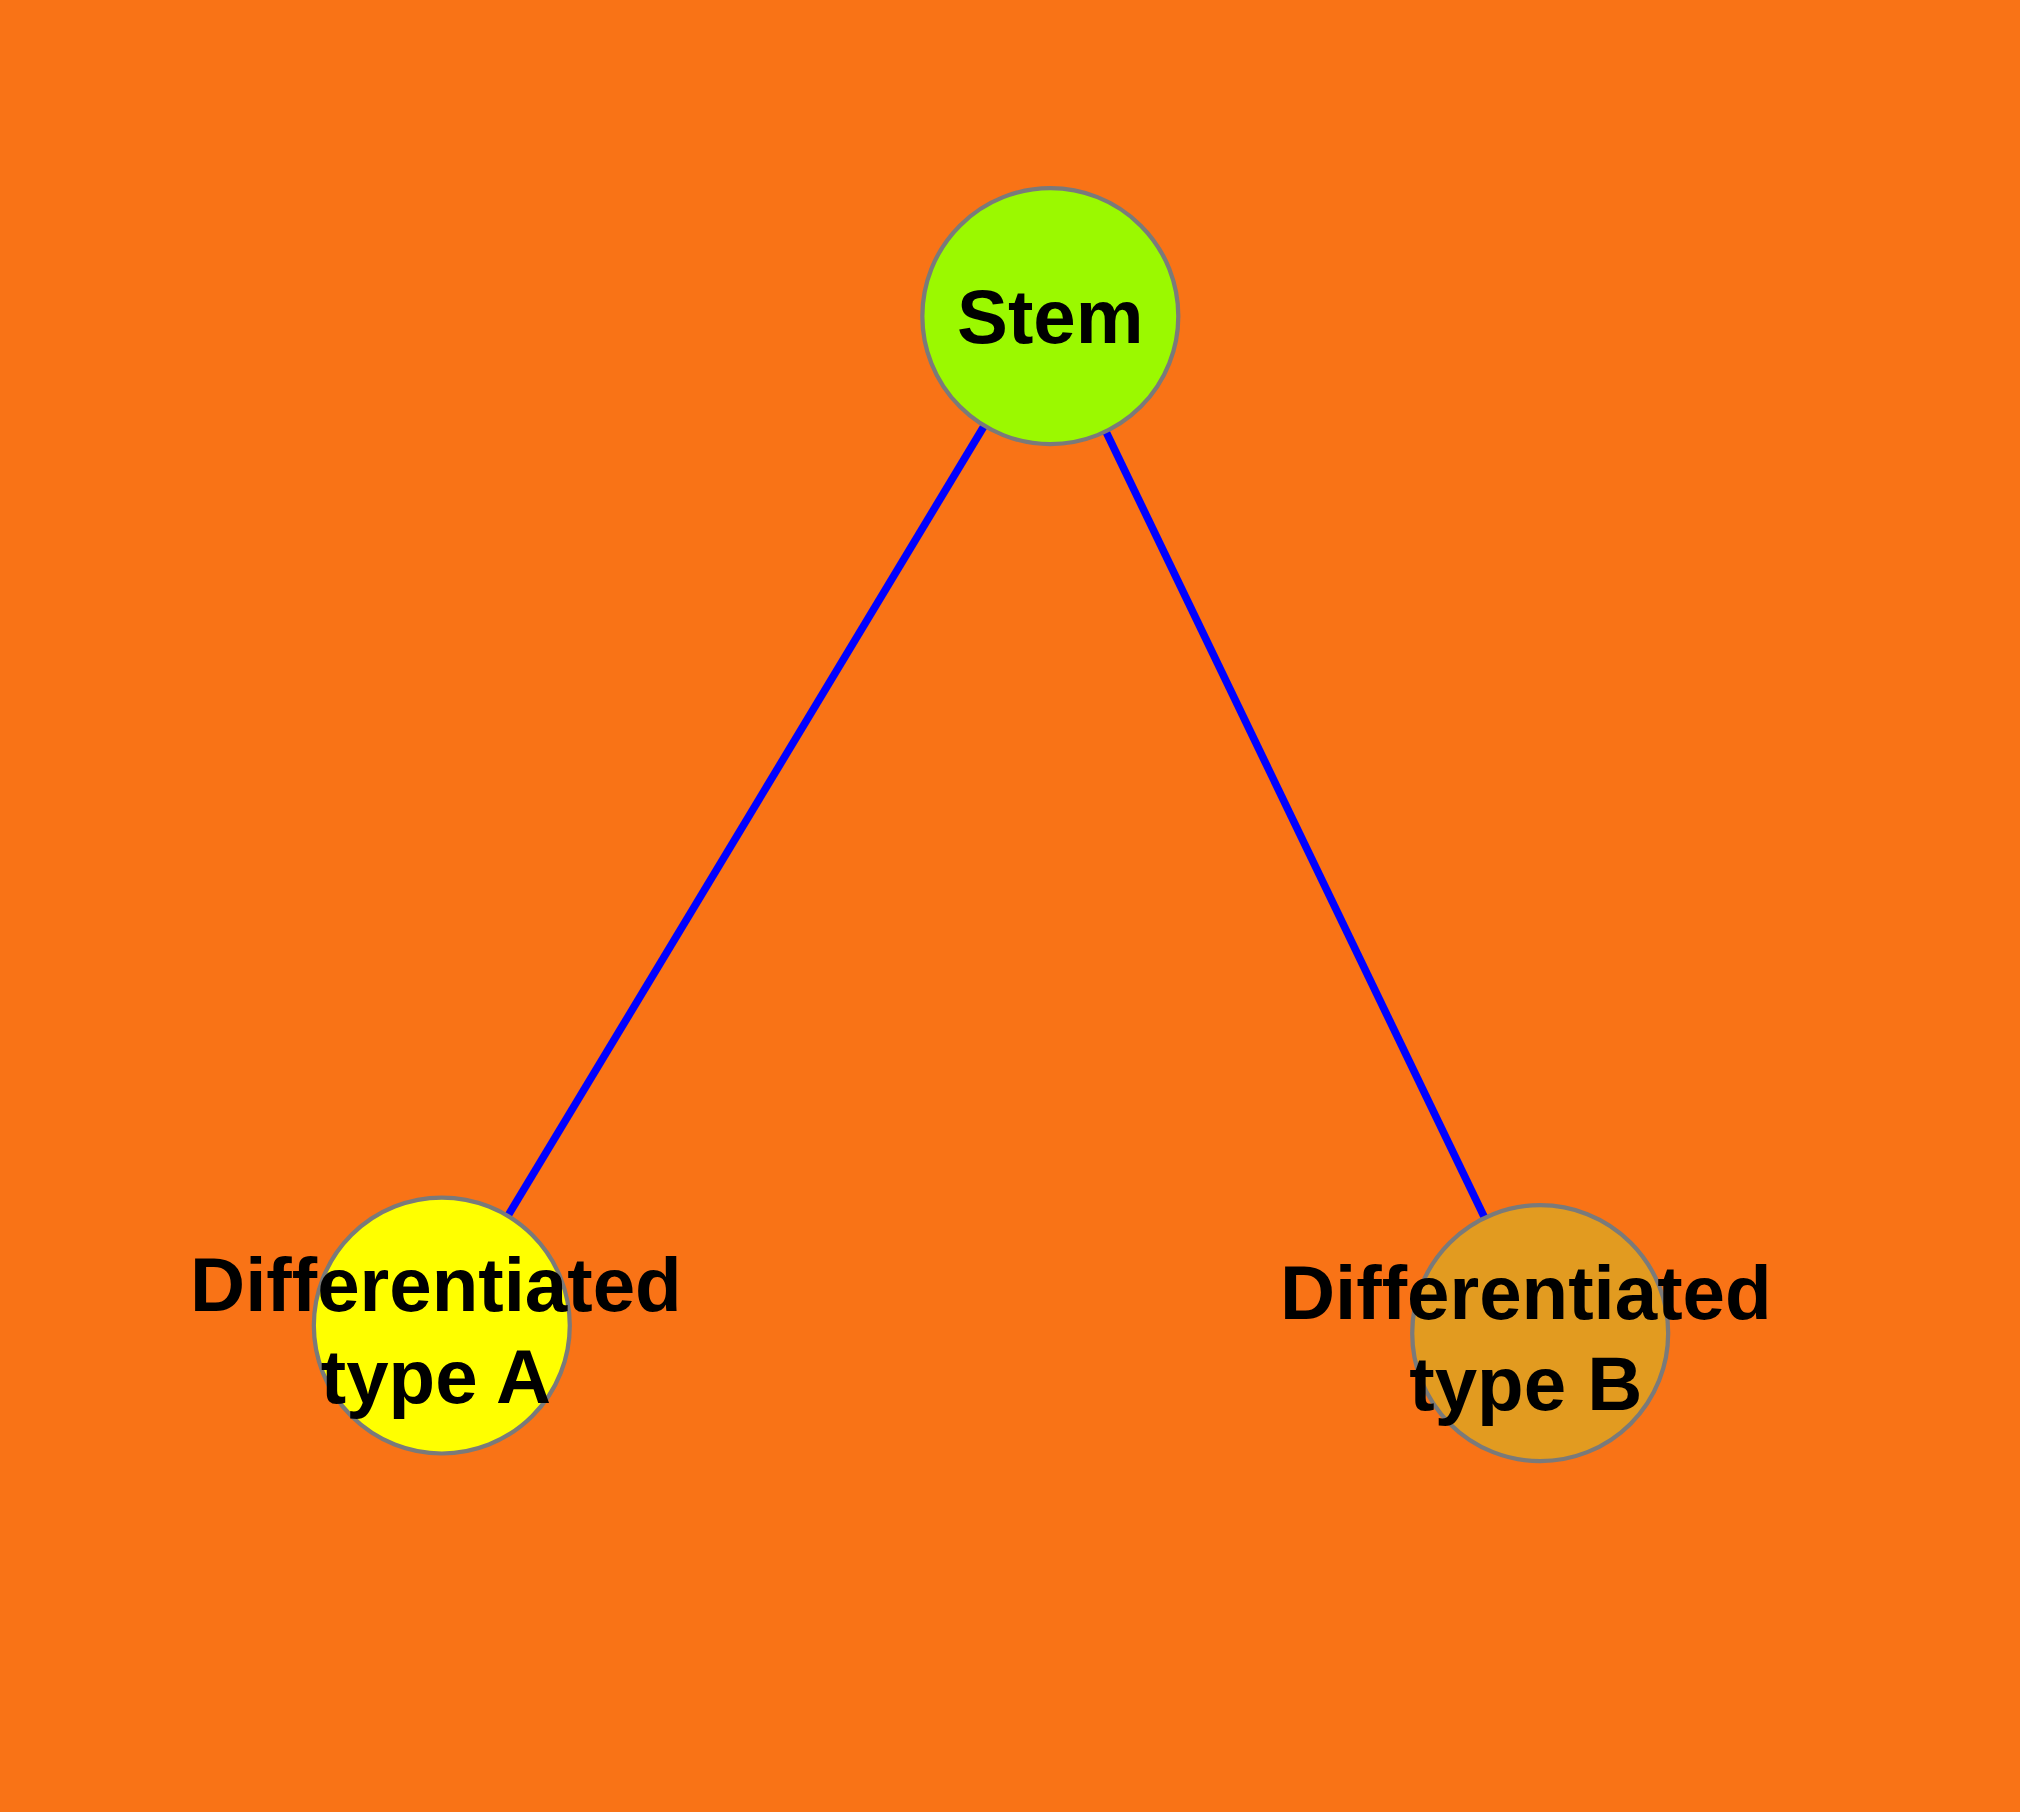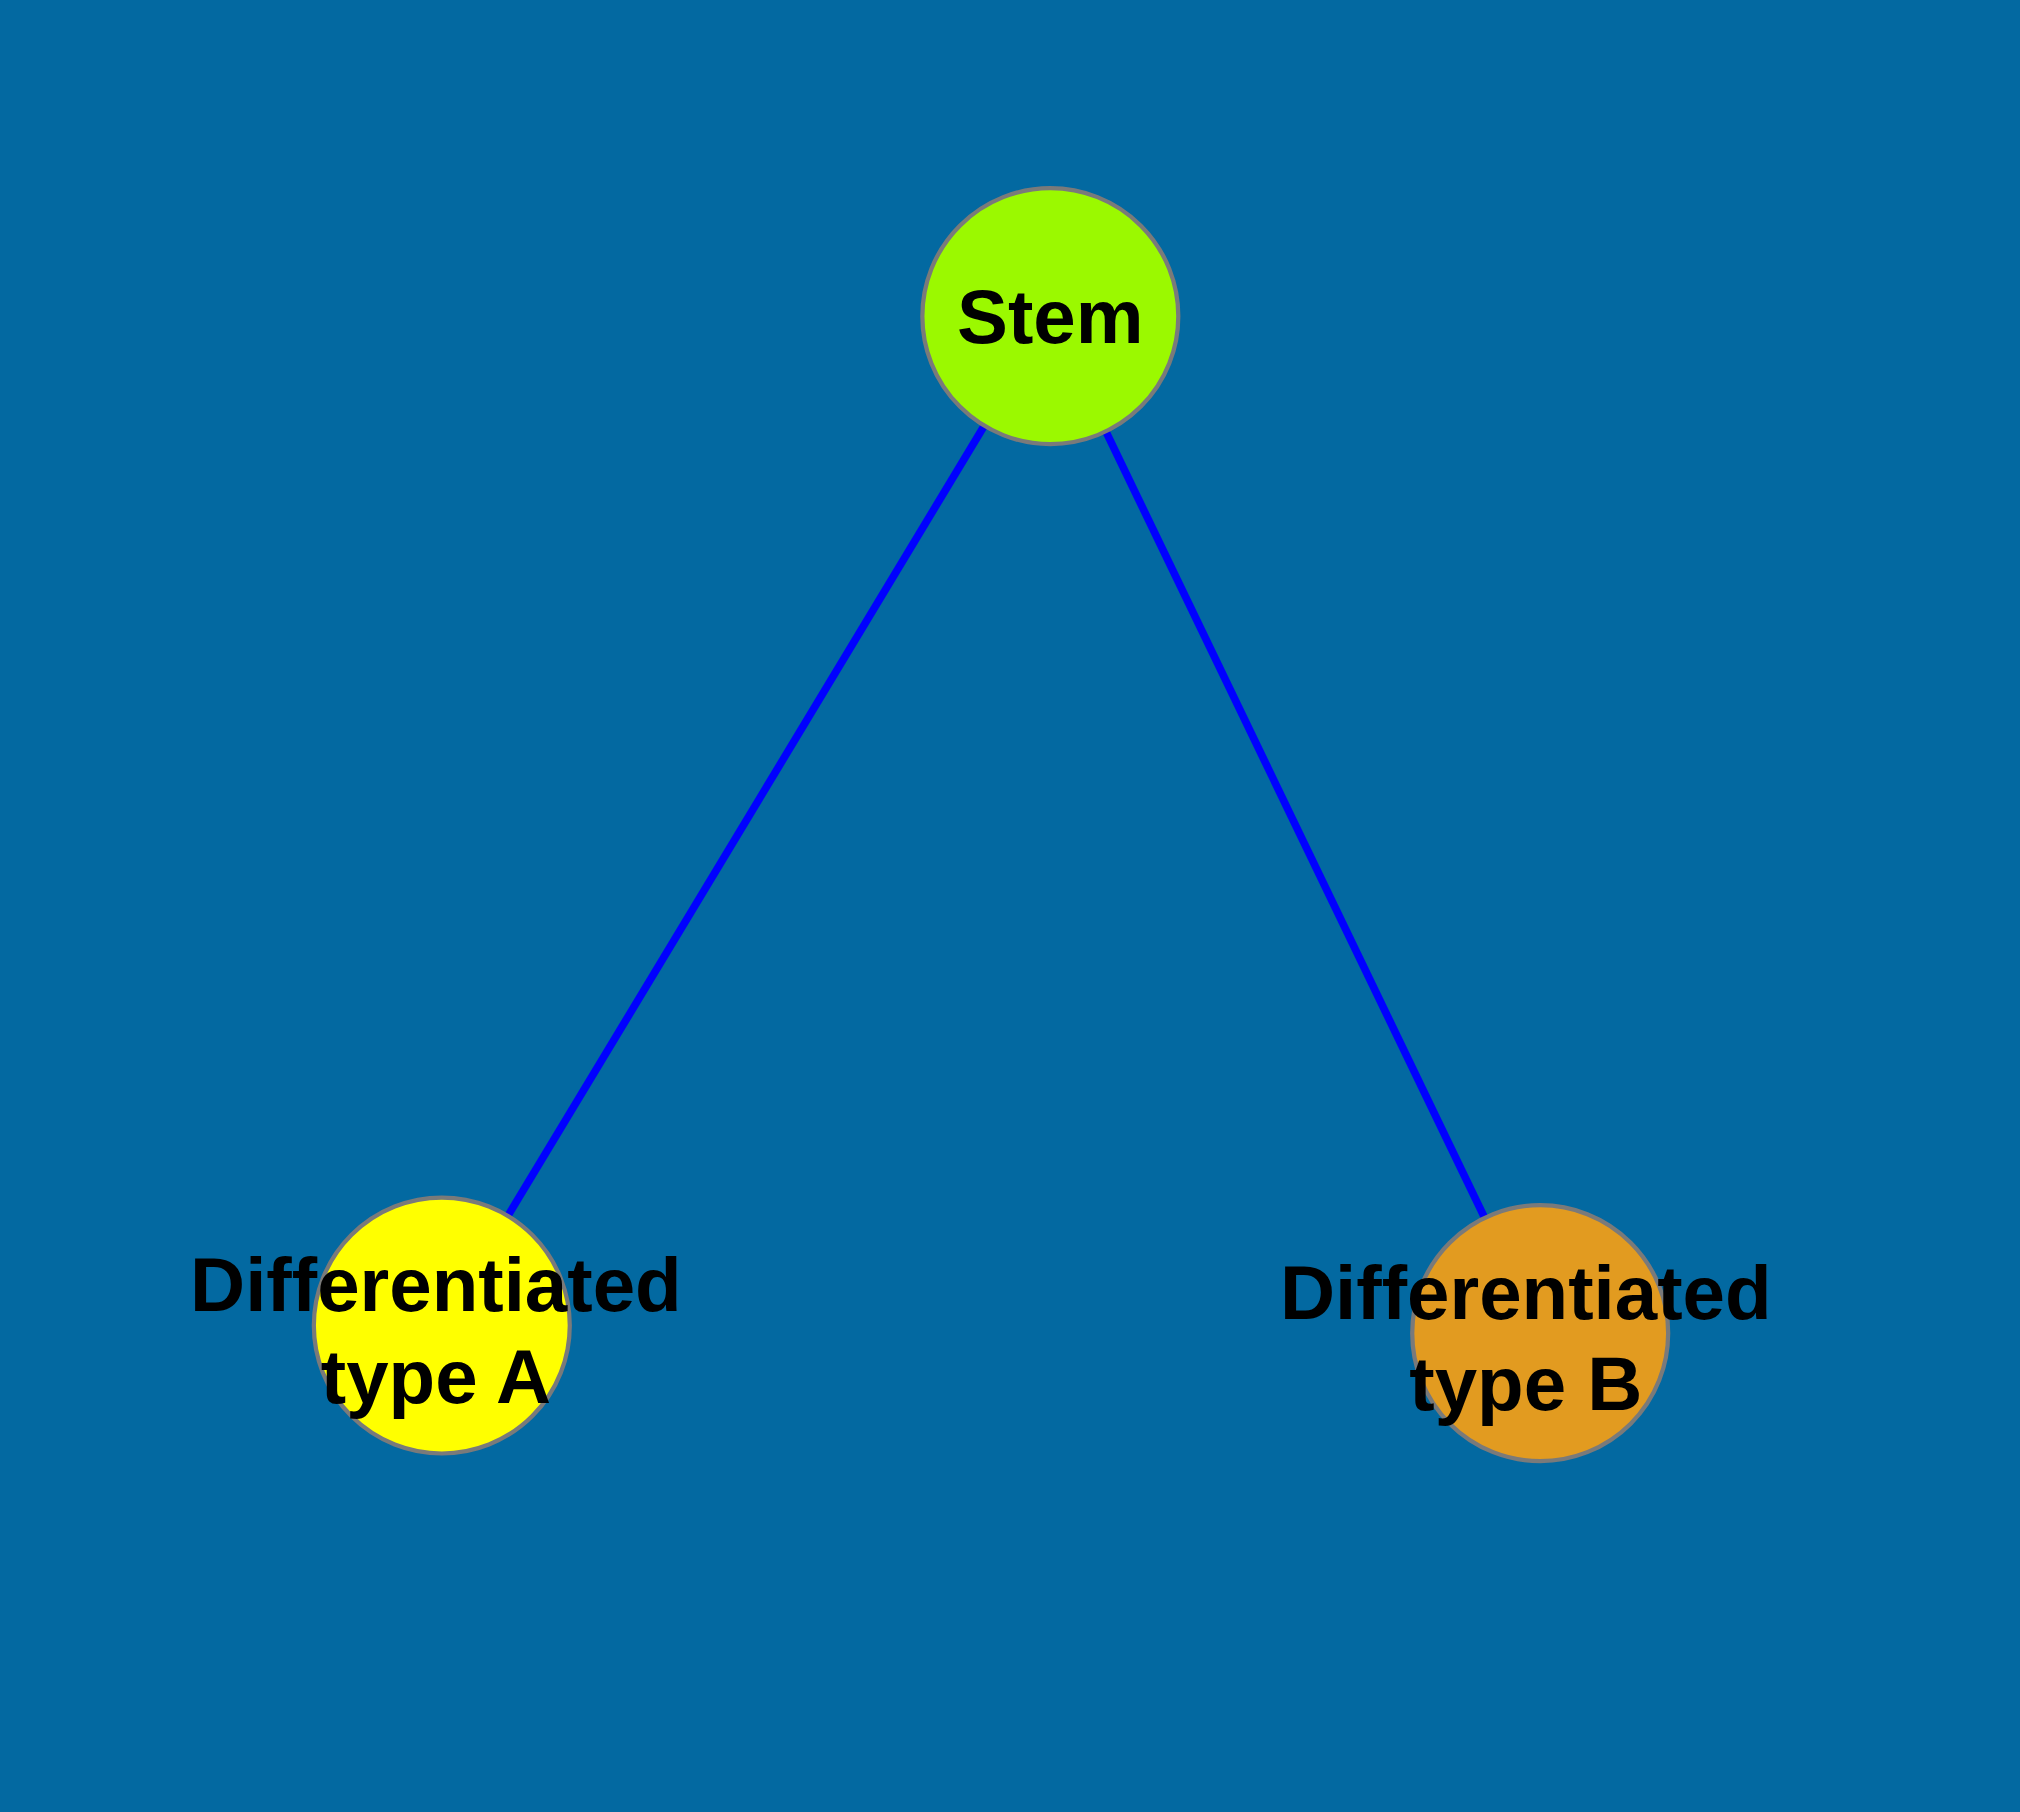--- a/index.html
+++ b/index.html
@@ -8,21 +8,21 @@
     background: #c9c9f6;
     width: 2021px;
     height: 1812px;
     overflow: hidden;
     font-family: "Liberation Sans", sans-serif;
   }
   .canvas {
     position: relative;
     width: 2021px;
     height: 1812px;
-    background: #0369a1;
+    background: #f97316;
   }
   svg { display: block; }
   .edge {
     stroke-width: 9;
     fill: none;
   }
   .node-circle {
     stroke-width: 5;
   }
   .label {

